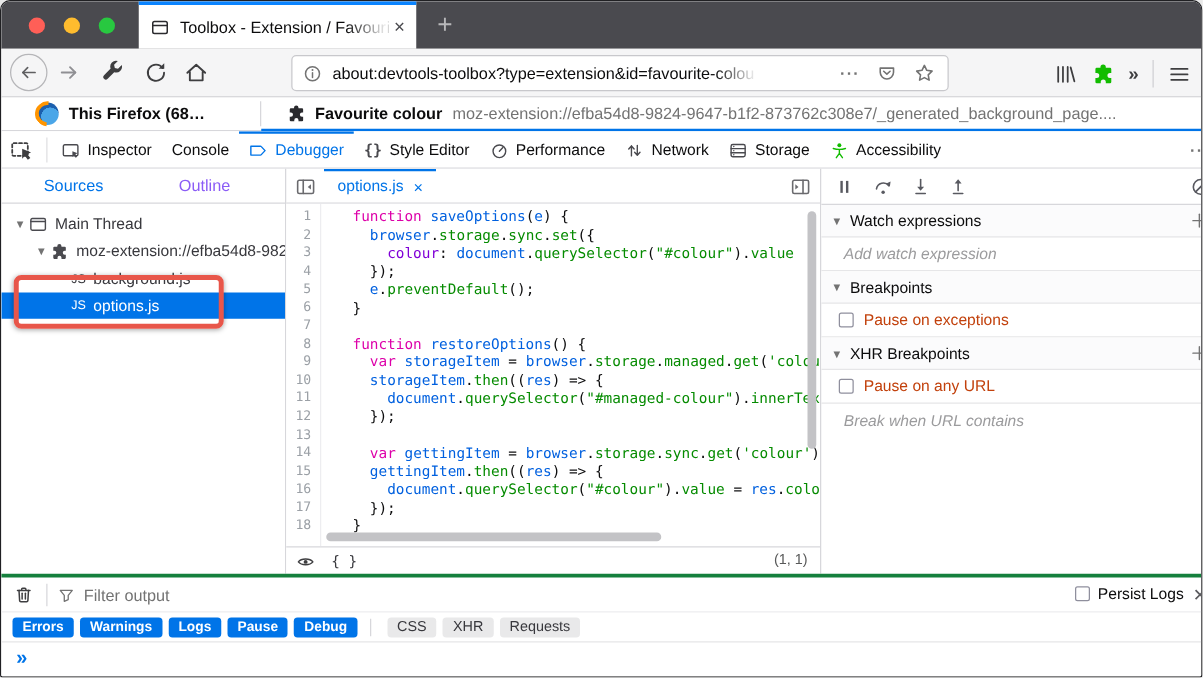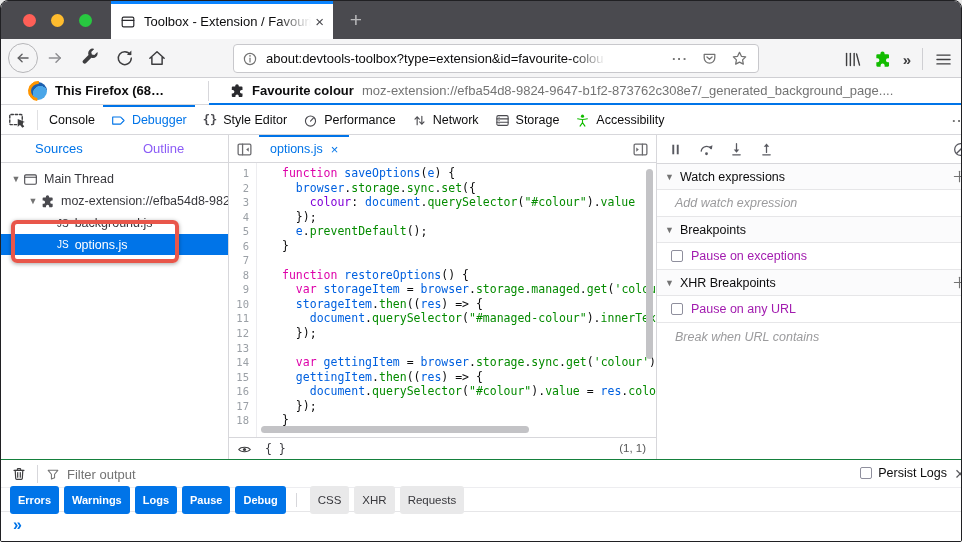--- a/index.html
+++ b/index.html
@@ -96,37 +96,37 @@
   .ed-foot .pp{position:absolute;left:36px;top:4px;font:11.5px/14px "DejaVu Sans Mono",monospace;color:#38383d;}
   .ed-foot .pos{position:absolute;right:10px;top:4px;font-size:11.5px;color:#585959;}
 
   .rpanel{position:absolute;left:656px;top:0;right:0;height:100%;overflow:hidden;}
   .rp-toolbar{position:relative;height:29px;border-bottom:1px solid #d7d7db;}
   .rp-toolbar .ic{position:absolute;top:6px;width:17px;height:17px;color:#585960;}
   .rp-slash{position:absolute;right:-8px;top:6px;width:17px;height:17px;color:#585960;}
   .sec-h{position:relative;height:26px;display:flex;align-items:center;padding-left:8px;gap:6px;background:#fbfbfc;border-bottom:1px solid #e6e6e8;font-size:12.5px;color:#0c0c0d;}
   .sec-h .arrow{font-size:9px;color:#737373;}
   .sec-h .plus{position:absolute;right:-6px;top:5px;width:15px;height:15px;color:#737373;}
-  .rp-row{height:27px;display:flex;align-items:center;padding-left:14px;gap:8px;border-bottom:1px solid #e6e6e8;font-size:12.5px;color:#a21caf;}
+  .rp-row{height:27px;display:flex;align-items:center;padding-left:14px;gap:8px;border-bottom:1px solid #e6e6e8;font-size:12.5px;color:#c2410c;}
   .rp-row.italic{color:#9b9b9d;font-style:italic;border-bottom:none;height:28px;padding-left:18px;}
   .rp-row.ph{color:#9b9b9d;font-style:italic;padding-left:18px;}
   .cb{width:12px;height:12px;border:1px solid #8f8f9d;border-radius:2px;background:#fff;flex:0 0 auto;}
 
   
-  .console{position:absolute;left:0;top:458px;width:100%;height:84px;background:#fff;border-top:1px solid #15803d;}
+  .console{position:absolute;left:0;top:458px;width:100%;height:84px;background:#fff;border-top:3px solid #15803d;}
   .con-filter{position:relative;height:28px;border-bottom:1px solid #ededf0;}
   .con-filter .trash{position:absolute;left:10px;top:6px;width:16px;height:16px;color:#3e3e40;}
   .con-sep{position:absolute;left:36px;top:5px;width:1px;height:18px;background:#d7d7db;}
   .con-filter .funnel{position:absolute;left:45px;top:7px;width:14px;height:14px;color:#737373;}
   .filter-input{position:absolute;left:64px;top:3px;width:560px;height:22px;border:none;outline:none;font-size:13px;font-family:"Liberation Sans",sans-serif;color:#0c0c0d;background:transparent;}
   .filter-input::placeholder{color:#737373;opacity:1;}
   .persist{position:absolute;right:14px;top:6px;display:flex;align-items:center;gap:6px;font-size:12.5px;color:#0c0c0d;}
   .con-close{position:absolute;right:-5px;top:6px;font-size:14px;color:#5a5a5e;}
   .con-badges{position:relative;height:24px;border-bottom:1px solid #e6e6e8;display:flex;align-items:center;padding-left:4px;}
-  .pill{height:28px;display:inline-flex;align-items:center;border-radius:3px;padding:0 8px;font-size:11px;font-weight:bold;margin-left:5px;white-space:nowrap;}
+  .pill{height:16px;display:inline-flex;align-items:center;border-radius:3px;padding:0 8px;font-size:11px;font-weight:bold;margin-left:5px;white-space:nowrap;}
   .pill.lvl{background:var(--accent);color:#fff;}
   .pill.cat{background:#e9e9ea;color:#38383d;font-weight:normal;font-size:11.5px;}
   .pill-sep{width:1px;height:14px;background:#d7d7db;margin:0 8px 0 10px;}
   .con-prompt{position:relative;height:31px;}
   .con-prompt .pr{position:absolute;left:12px;top:4px;color:var(--accent);font-size:16px;font-weight:bold;}
 </style>
 </head>
 <body>
 
 <div id="window">
@@ -236,20 +236,29 @@
 
   <div class="dtabs">
     <span class="ic picker">
         <svg viewBox="0 0 16 16">
           <rect x="1.5" y="3" width="10.5" height="8.5" rx="1" stroke-dasharray="2 1.6"></rect>
           <path class="f" d="M8.2 6.8l6 2.4-2.6 1 2.1 2.8-1.7 1.2-2-2.8-1.8 2z"></path>
         </svg>
       </span>
     <span class="dtabs-sep"></span>
     <div class="dtab-row">
+        <div class="dtab">
+          <span class="ic ti inspector">
+            <svg viewBox="0 0 16 16">
+              <rect x="1.8" y="3" width="12.4" height="9.4" rx="1.2"></rect>
+              <path class="f" d="M9.5 8.5l4.5 1.8-1.9.8 1.5 2.1-1.3.9-1.5-2.1-1.3 1.5z"></path>
+            </svg>
+          </span>
+          <span>Inspector</span>
+        </div>
         <div class="dtab">
           <span>Console</span>
         </div>
         <div class="dtab active">
           <span class="ic ti debugger">
             <svg viewBox="0 0 16 16">
               <path d="M1.8 4.2h8.1c.3 0 .6.15.8.4L13.9 8l-3.2 3.4c-.2.25-.5.4-.8.4H1.8z" stroke-width="1.3"></path>
             </svg>
           </span>
           <span>Debugger</span>

